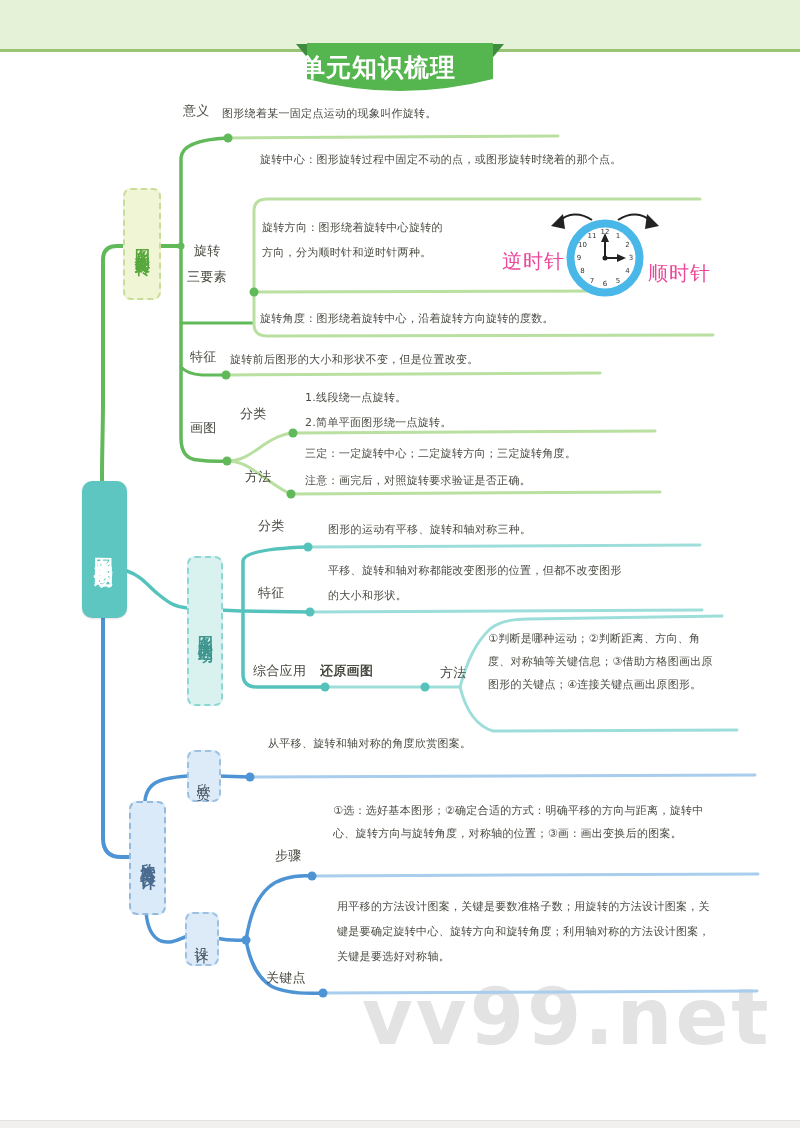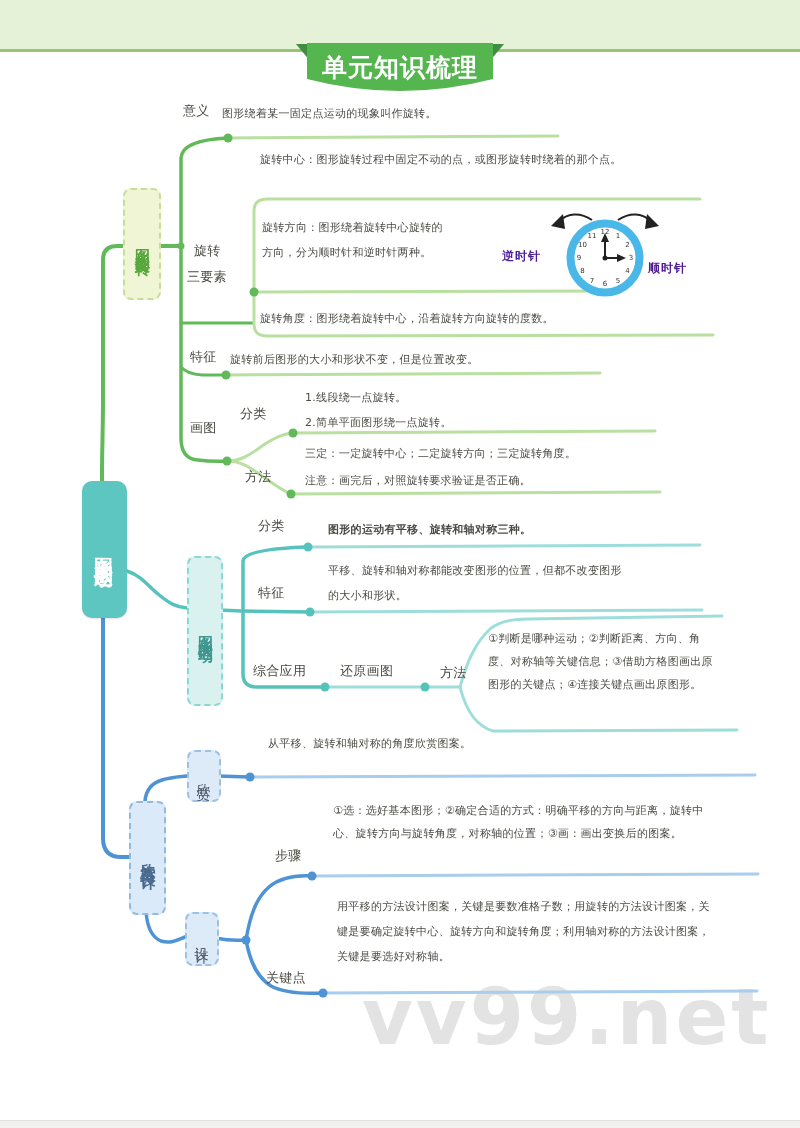--- a/index.html
+++ b/index.html
@@ -3,25 +3,25 @@
 <meta charset="utf-8">
 <style>
   html,body{margin:0;padding:0;background:#fff;}
   body{width:800px;height:1128px;position:relative;overflow:hidden;
        font-family:"DejaVu Sans","Liberation Sans",sans-serif;}
   .abs{position:absolute;}
   .top-band{left:0;top:0;width:800px;height:49px;background:#e6f2d7;border-bottom:3px solid #97c573;z-index:1;}
   .bottom-edge{left:0;top:1120px;width:800px;height:8px;background:#f1f0ee;border-top:1px solid #e2e0de;z-index:1;}
   .watermark{left:362px;top:972px;font-size:78px;font-weight:bold;color:#e3e3e3;letter-spacing:3px;z-index:2;}
   svg.wire{left:0;top:0;z-index:3;}
-  .banner-title{left:300px;top:51px;width:200px;text-align:center;color:#fff;font-size:25px;font-weight:bold;z-index:5;letter-spacing:1px;}
+  .banner-title{left:300px;top:51px;width:200px;color:#fff;font-size:25px;font-weight:bold;z-index:5;letter-spacing:1px;}
   .lbl{font-size:13px;color:#4a4a42;z-index:6;line-height:1.25;letter-spacing:.3px;}
   .txt{font-size:11px;color:#4b4b44;z-index:6;line-height:25px;letter-spacing:.3px;}
   .nowrap{white-space:nowrap;}
-  .red{color:#4c1d95;font-weight:bold;font-size:12px;letter-spacing:1px;}
+  .red{color:#ec4899;font-weight:normal;font-size:20px;letter-spacing:1px;}
   .vbox{display:flex;align-items:center;justify-content:center;z-index:6;
         writing-mode:vertical-rl;text-orientation:upright;letter-spacing:3px;}
   .root-node{left:82px;top:481px;width:45px;height:137px;background:#5ec6c0;border-radius:10px;
              color:#fff;font-size:19px;font-weight:bold;box-shadow:0 1px 2px rgba(0,0,0,.12);}
   .rotation-node{left:123px;top:188px;width:34px;height:108px;background:#f0f5d5;border:2px dashed #c9dd9b;
              border-radius:8px;color:#57a73d;font-size:15px;font-weight:bold;}
   .movement-node{left:187px;top:556px;width:32px;height:146px;background:#d9f2f0;border:2px dashed #8bd7d1;
              border-radius:8px;color:#3f968f;font-size:15px;font-weight:bold;}
   .design-branch-node{left:129px;top:801px;width:33px;height:110px;background:#dbeaf9;border:2px dashed #92bae0;
              border-radius:8px;color:#4a6b8e;font-size:15px;font-weight:bold;}
@@ -166,25 +166,25 @@
 <div class="abs txt nowrap" style="left:230px;top:347px;">旋转前后图形的大小和形状不变，但是位置改变。</div>
 <div class="abs lbl" style="left:240px;top:406px;">分类</div>
 <div class="abs txt nowrap" style="left:305px;top:385px;">1.线段绕一点旋转。</div>
 <div class="abs txt nowrap" style="left:305px;top:410px;">2.简单平面图形绕一点旋转。</div>
 <div class="abs lbl" style="left:190px;top:420px;">画图</div>
 <div class="abs lbl" style="left:245px;top:469px;">方法</div>
 <div class="abs txt nowrap" style="left:305px;top:441px;">三定：一定旋转中心；二定旋转方向；三定旋转角度。</div>
 <div class="abs txt nowrap" style="left:305px;top:468px;">注意：画完后，对照旋转要求验证是否正确。</div>
 
 <div class="abs lbl" style="left:258px;top:518px;">分类</div>
-<div class="abs txt nowrap" style="left:328px;top:517px;font-weight:bold;">图形的运动有平移、旋转和轴对称三种。</div>
+<div class="abs txt nowrap" style="left:328px;top:517px;">图形的运动有平移、旋转和轴对称三种。</div>
 <div class="abs lbl" style="left:258px;top:585px;">特征</div>
 <div class="abs txt" style="left:328px;top:558px;width:300px;">平移、旋转和轴对称都能改变图形的位置，但都不改变图形的大小和形状。</div>
 <div class="abs lbl" style="left:253px;top:663px;">综合应用</div>
-<div class="abs lbl" style="left:340px;top:663px;">还原画图</div>
+<div class="abs lbl" style="left:320px;top:663px;font-weight:bold;">还原画图</div>
 <div class="abs lbl" style="left:440px;top:665px;">方法</div>
 <div class="abs txt" style="left:488px;top:627px;width:234px;line-height:23px;">①判断是哪种运动；②判断距离、方向、角度、对称轴等关键信息；③借助方格图画出原图形的关键点；④连接关键点画出原图形。</div>
 
 <div class="abs txt nowrap" style="left:268px;top:715px;margin-top:16px;">从平移、旋转和轴对称的角度欣赏图案。</div>
 <div class="abs lbl" style="left:275px;top:848px;">步骤</div>
 <div class="abs txt" style="left:333px;top:799px;width:384px;line-height:23px;">①选：选好基本图形；②确定合适的方式：明确平移的方向与距离，旋转中心、旋转方向与旋转角度，对称轴的位置；③画：画出变换后的图案。</div>
 <div class="abs lbl" style="left:266px;top:970px;">关键点</div>
 <div class="abs txt" style="left:337px;top:894px;width:376px;">用平移的方法设计图案，关键是要数准格子数；用旋转的方法设计图案，关键是要确定旋转中心、旋转方向和旋转角度；利用轴对称的方法设计图案，关键是要选好对称轴。</div>
 
 </body></html>

